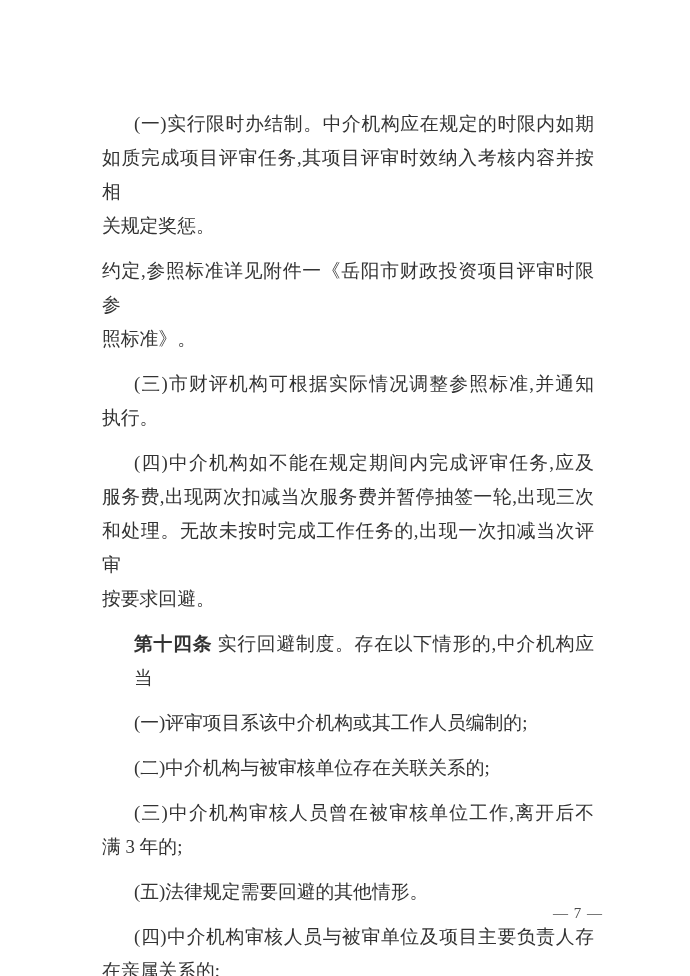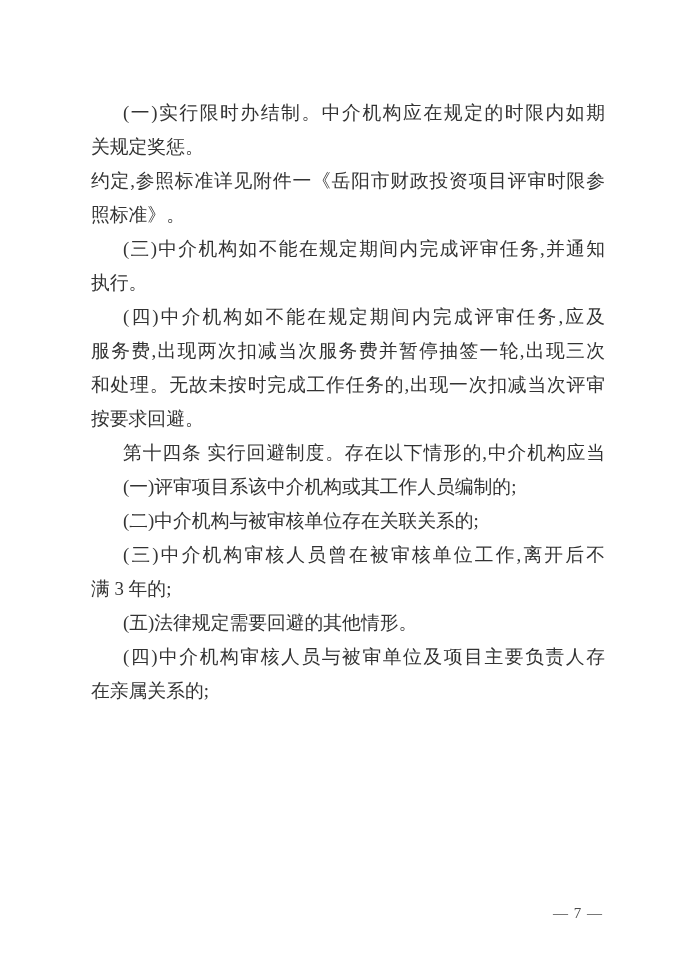--- a/index.html
+++ b/index.html
@@ -19,60 +19,61 @@
   .doc {
     position: absolute;
     left: 91px;
     top: 96px;
     width: 514px;
     font-size: 18.8px;
     line-height: 34px;
     letter-spacing: 0;
   }
   .paragraph {
-    margin: 0;
+    margin: 11px;
     padding: 0;
   }
   .line {
     text-align: justify;
   }
   .line.full {
     text-align-last: justify;
   }
   .line.indent {
     padding-left: 32px;
   }
   .bold {
-    font-weight: normal;
+    font-weight: bold;
   }
   .footer {
     position: absolute;
     top: 903px;
     right: 87px;
     font-size: 15px;
     line-height: 20px;
     color: #4a4a4a;
     letter-spacing: 1px;
   }
 </style>
 </head>
 <body>
 
 <div class="page">
   <div class="doc">
       <div class="paragraph">
         <div class="line indent full">(一)实行限时办结制。中介机构应在规定的时限内如期</div>
+        <div class="line full">如质完成项目评审任务,其项目评审时效纳入考核内容并按相</div>
         <div class="line">关规定奖惩。</div>
       </div>
       <div class="paragraph">
         <div class="line full">约定,参照标准详见附件一《岳阳市财政投资项目评审时限参</div>
         <div class="line">照标准》。</div>
       </div>
       <div class="paragraph">
-        <div class="line indent full">(三)中介机构如不能在规定期间内完成评审任务,并通知</div>
+        <div class="line indent full">(三)市财评机构可根据实际情况调整参照标准,并通知</div>
         <div class="line">执行。</div>
       </div>
       <div class="paragraph">
         <div class="line indent full">(四)中介机构如不能在规定期间内完成评审任务,应及</div>
         <div class="line full">服务费,出现两次扣减当次服务费并暂停抽签一轮,出现三次</div>
         <div class="line full">和处理。无故未按时完成工作任务的,出现一次扣减当次评审</div>
         <div class="line">按要求回避。</div>
       </div>
       <div class="paragraph">
         <div class="line indent full"><span class="bold">第十四条</span><span> 实行回避制度。存在以下情形的,中介机构应当</span></div>

